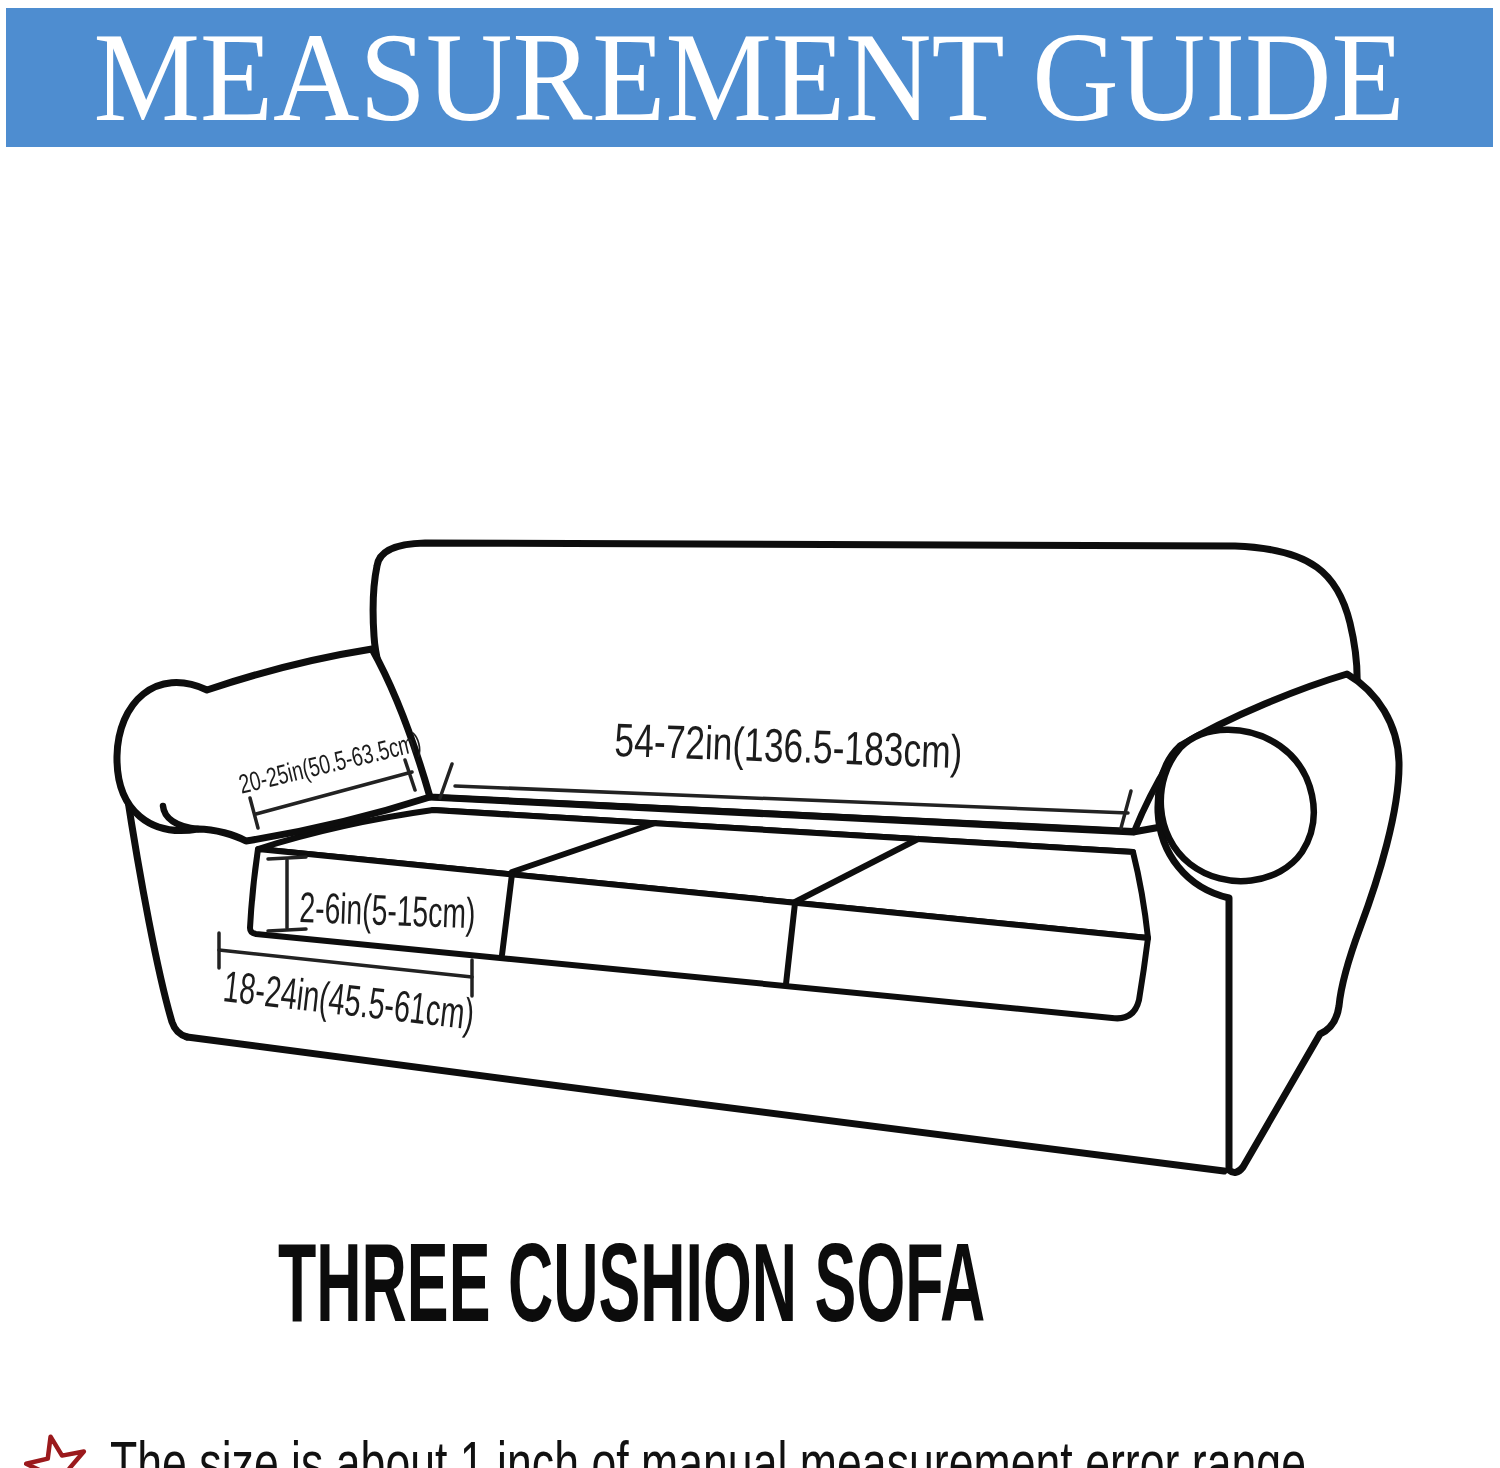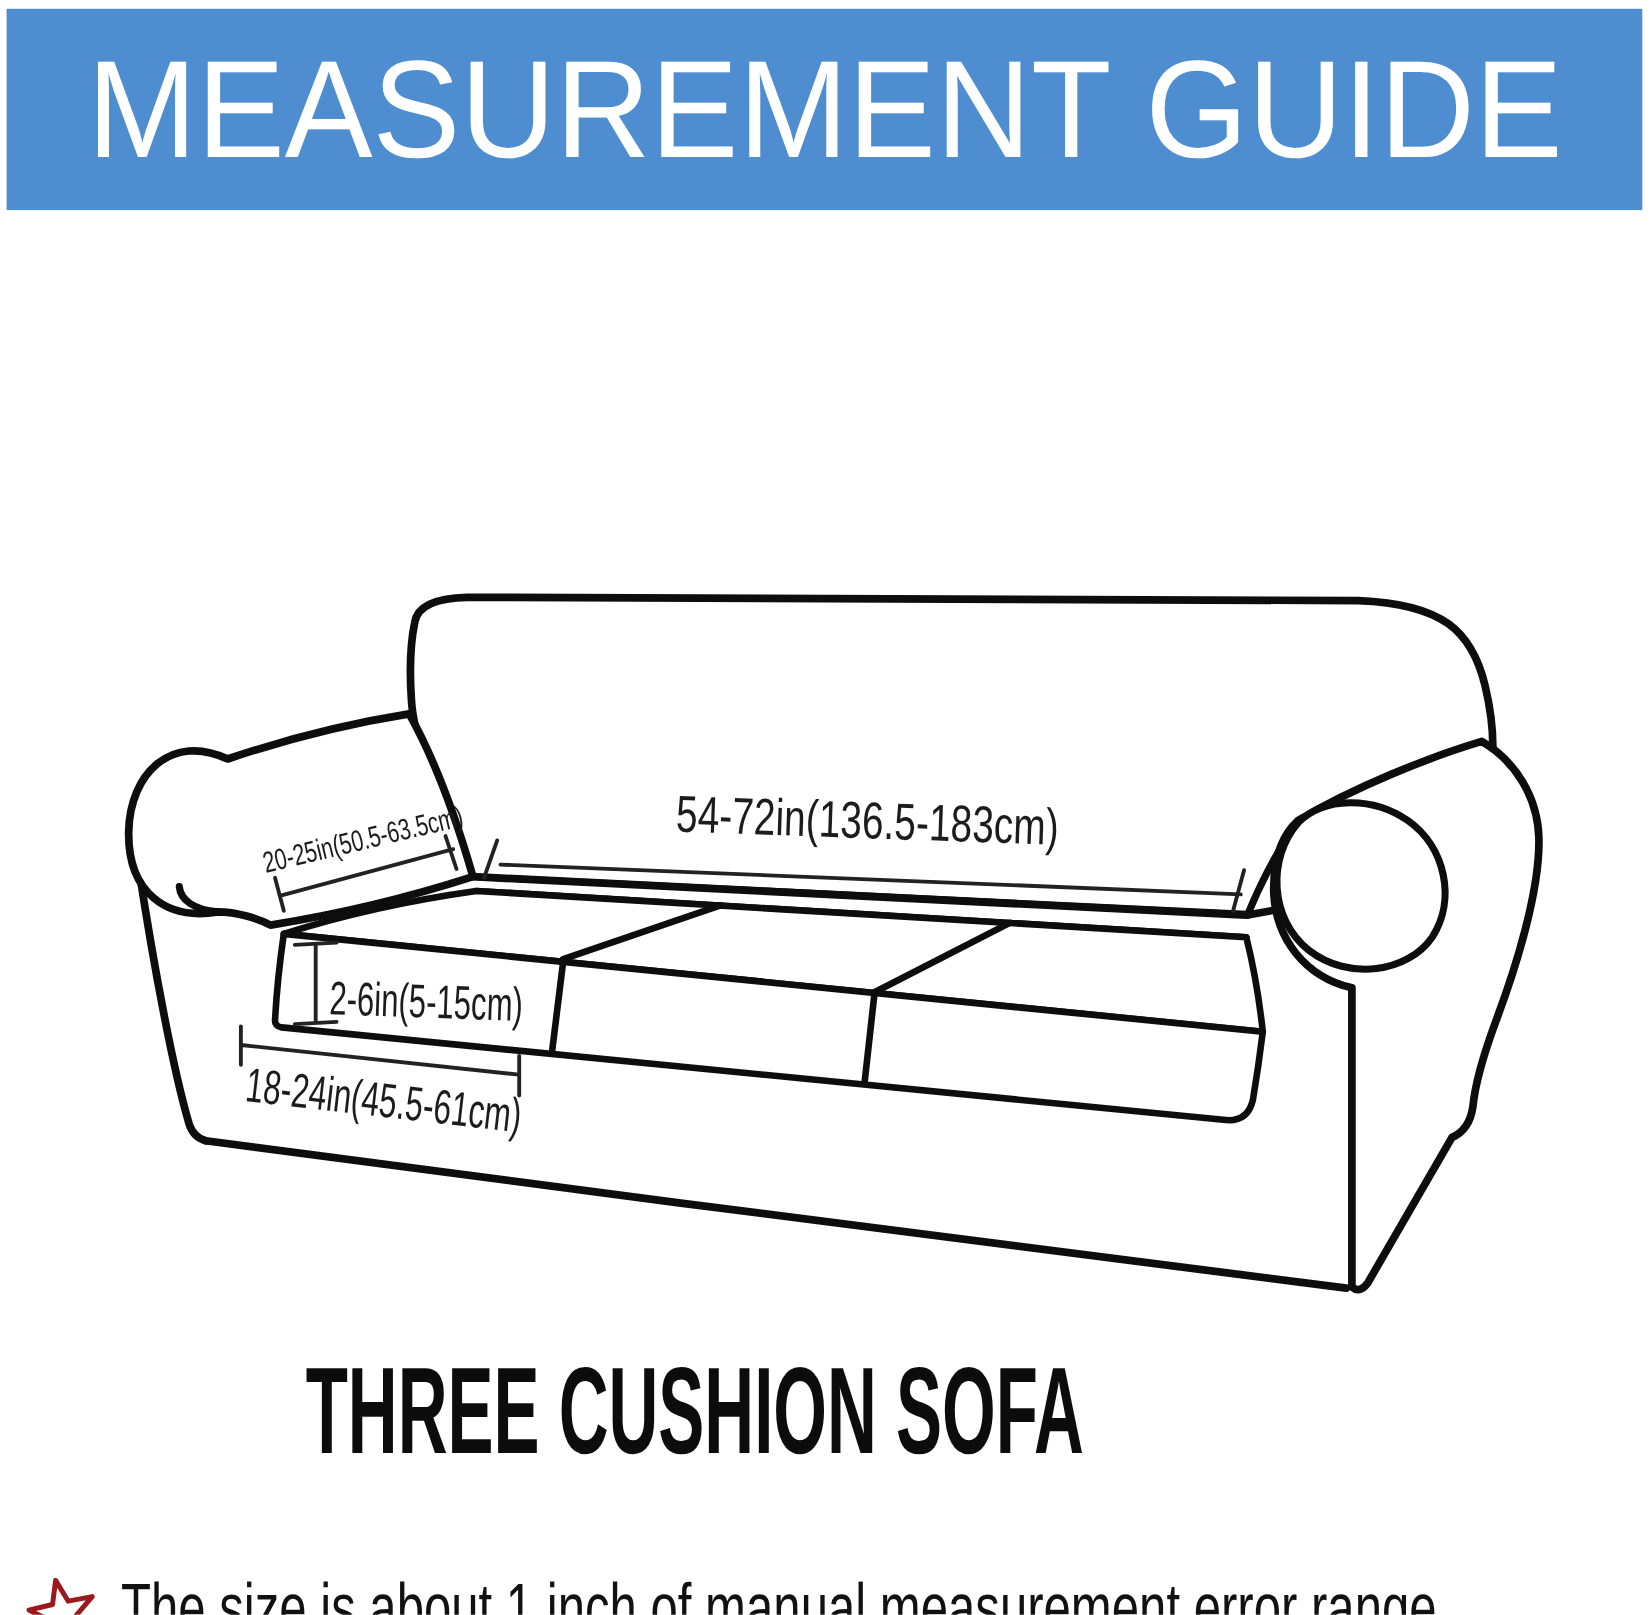--- a/index.html
+++ b/index.html
@@ -1,22 +1,22 @@
 <!DOCTYPE html>
 <html><head>
 <meta charset="utf-8">
 <style>
   html,body{margin:0;padding:0;}
   body{
     width:1500px;height:1468px;position:relative;background:#ffffff;
     font-family:"Liberation Sans", sans-serif;overflow:hidden;
   }
   .banner{
-    position:absolute;top:8px;left:6px;right:7px;height:183px;
-    background:#4e8dd0;display:flex;align-items:center;justify-content:center;
+    position:absolute;top:8px;left:6px;right:7px;height:139px;
+    background:#4e8dd0;display:flex;align-items:center;justify-content:center;font-family:Liberation Serif, serif;
   }
   .banner span{
     display:inline-block;font-size:126px;font-weight:normal;color:#ffffff;
     transform:scaleX(0.95);transform-origin:center;white-space:nowrap;
     letter-spacing:0px;
   }
   .sofa-svg{position:absolute;left:0;top:0;}
   .dim-label{
     fill:#1c1c1c;
     font-family:"Liberation Sans", sans-serif;

